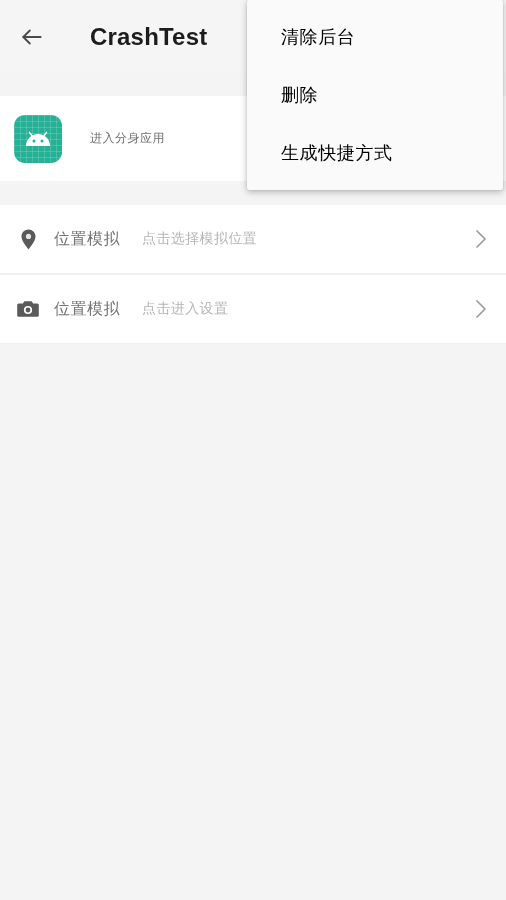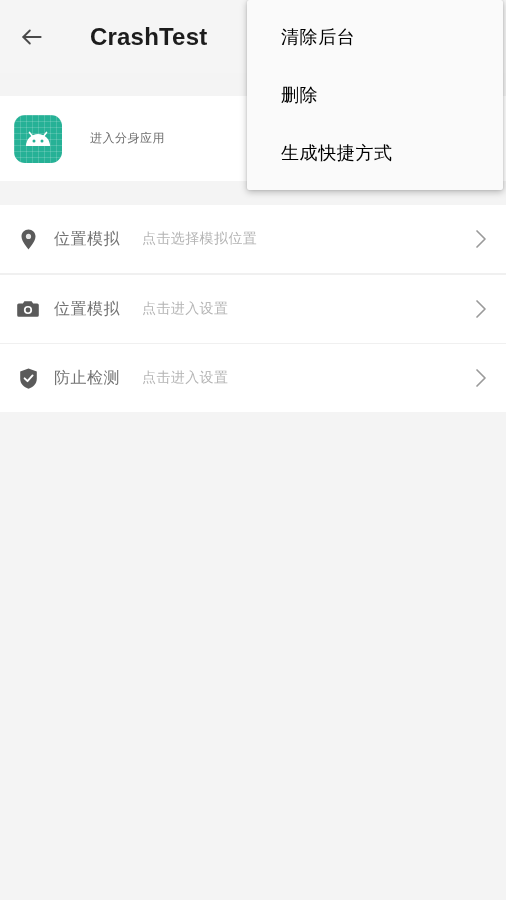--- a/index.html
+++ b/index.html
@@ -250,35 +250,20 @@
       <span class="row-title">位置模拟</span>
       <span class="row-subtitle">点击进入设置</span>
       <span class="row-chevron">
         <svg width="14" height="22" viewBox="0 0 14 22" fill="none" stroke="#9a9a9a" stroke-width="1.7" stroke-linecap="round" stroke-linejoin="round">
           <polyline points="3,3 11,11 3,19"></polyline>
         </svg>
       </span>
     </div>
     <div class="row-divider"></div>
 
-    <div class="row">
-      <span class="row-icon">
-        <svg width="19" height="21" viewBox="0 0 19 21" fill="#5a5a5a">
-          <path d="M9.5 0.6 17.8 3.5v7.2c0 5-3.6 8.4-8.3 10-4.7-1.6-8.3-5-8.3-10V3.5z"></path>
-          <polyline points="5.6,10.3 8.5,13.2 13.6,7.4" fill="none" stroke="#ffffff" stroke-width="1.9" stroke-linecap="round" stroke-linejoin="round"></polyline>
-        </svg>
-      </span>
-      <span class="row-title">防止检测</span>
-      <span class="row-subtitle">点击进入设置</span>
-      <span class="row-chevron">
-        <svg width="14" height="22" viewBox="0 0 14 22" fill="none" stroke="#9a9a9a" stroke-width="1.7" stroke-linecap="round" stroke-linejoin="round">
-          <polyline points="3,3 11,11 3,19"></polyline>
-        </svg>
-      </span>
-    </div>
 
   </div>
 </div>
 
 <div class="popup-menu">
   <div class="menu-item">清除后台</div>
   <div class="menu-item">删除</div>
   <div class="menu-item">生成快捷方式</div>
 </div>
 

